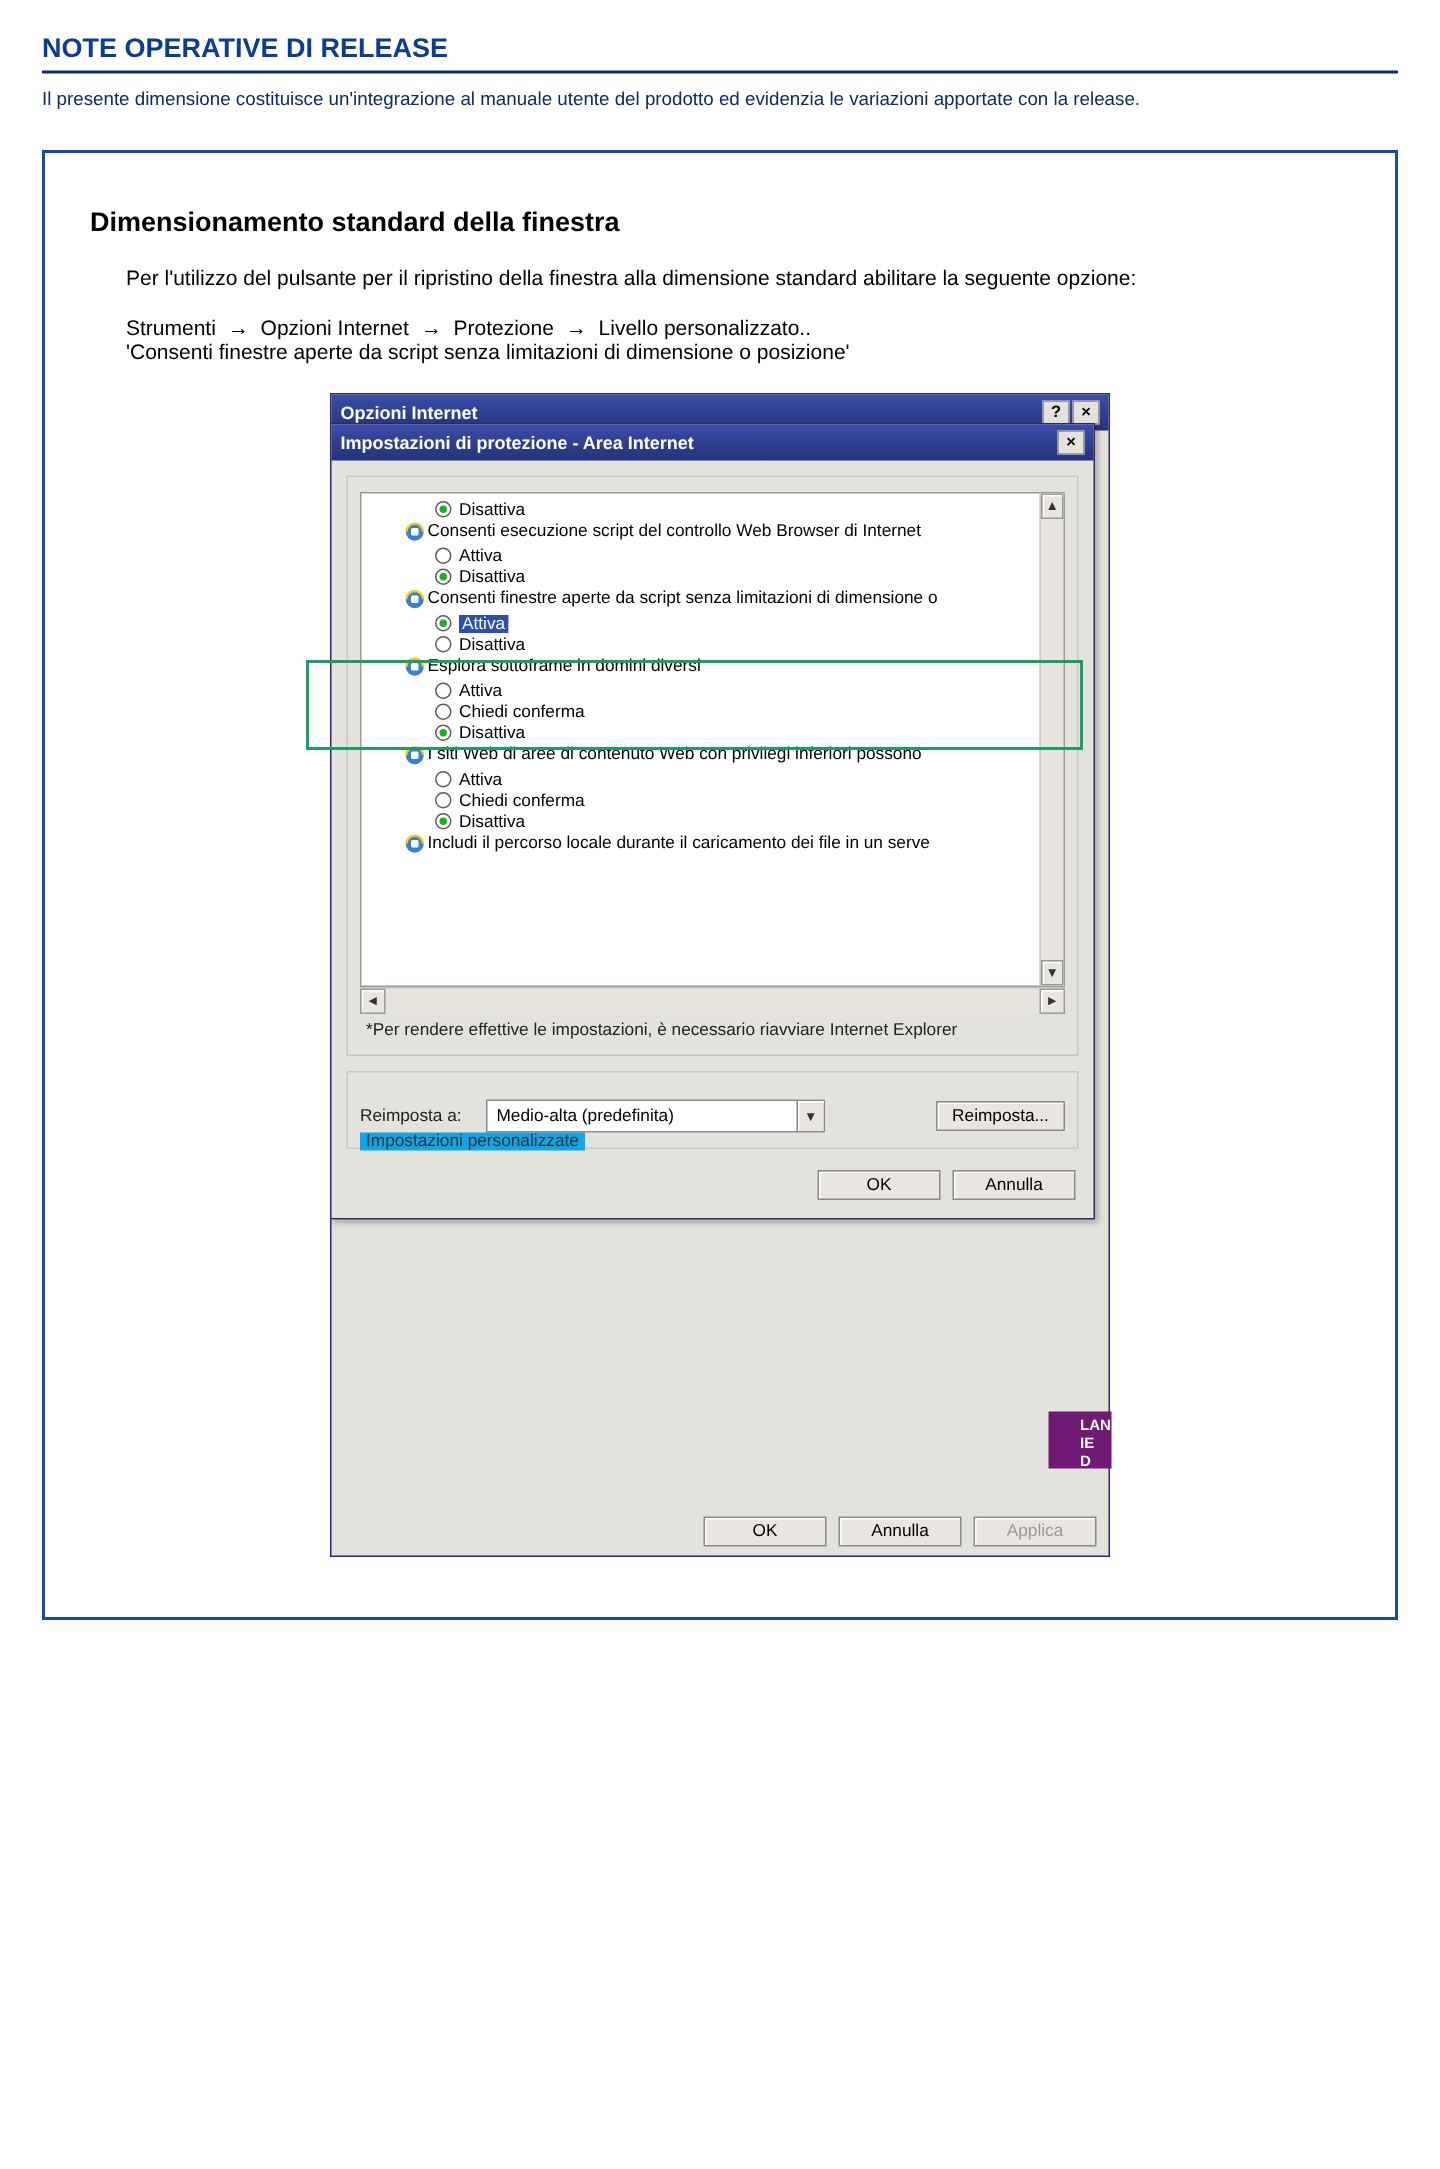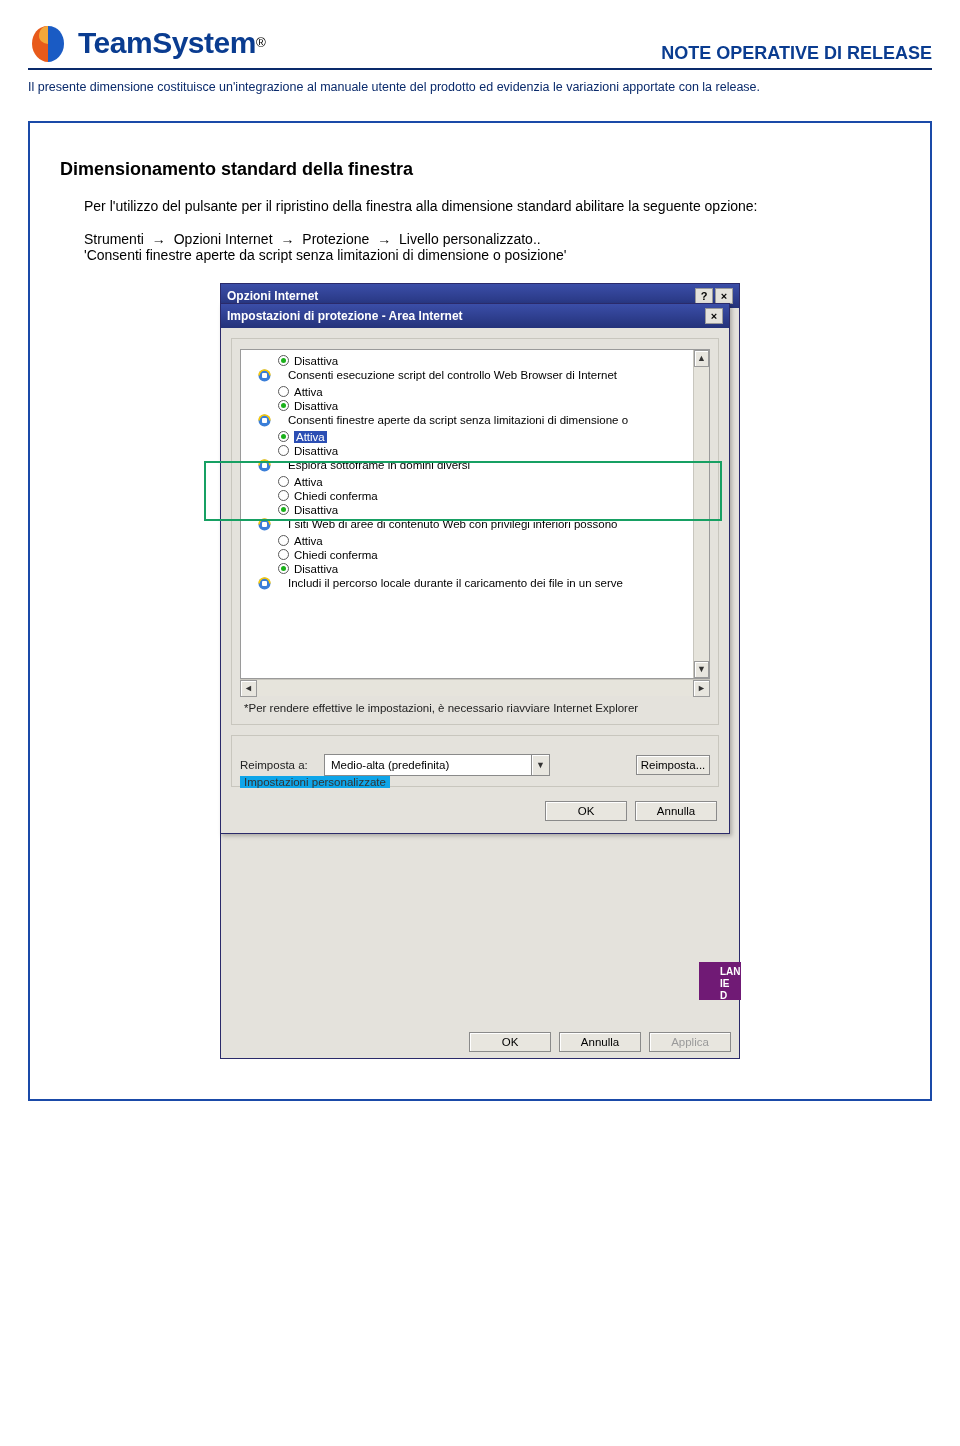--- a/index.html
+++ b/index.html
@@ -156,20 +156,21 @@
     color: #333;
     margin-top: 48px;
   }
   .listbox {
     background: #fff;
     border: 1px solid #9a9a9a;
     border-right: none;
     height: 330px;
     position: relative;
     display: flex;
+    padding-left: 12px;
   }
   .list-content {
     flex: 1;
     overflow: hidden;
     padding: 4px 2px 0 2px;
     font-size: 11.5px;
     color: #000;
   }
   .scrollbar-v {
     width: 17px;
@@ -199,21 +200,21 @@
     border: 1px solid #9a9a9a;
     background: #e8e6df;
     display: flex; align-items: center; justify-content: center;
     font-size: 9px; color: #333;
     box-shadow: inset 1px 1px 0 #fff;
   }
   .li-group { margin-bottom: 2px; }
   .li-group .group-label {
     display: flex;
     align-items: center;
-    gap: 16px;
+    gap: 1px;
     padding-left: 14px;
     white-space: nowrap;
   }
   .li-opt {
     display: flex;
     align-items: center;
     gap: 5px;
     padding: 1px 0 1px 35px;
     white-space: nowrap;
   }
@@ -294,30 +295,20 @@
     gap: 8px;
     padding: 4px 12px 12px 0;
   }
 </style>
 </head>
 <body>
 
 <div class="page">
 
   <div class="header-row">
-    <div class="logo-wrap">
-      <svg width="40" height="42" viewBox="0 0 40 42">
-        <path d="M20 4 C10 4 4 12 4 22 C4 32 12 40 20 40 L20 22 Z" fill="#e85a1a"></path>
-        <path d="M20 4 C30 4 36 12 36 22 C36 32 28 40 20 40 L20 22 Z" fill="#1a5bc4"></path>
-        <path d="M20 4 C15 4 11 8 11 14 C11 18 14 21 20 22 Z" fill="#f4a83a"></path>
-      </svg>
-      <div>
-        <span class="brand">TeamSystem</span><sup>®</sup>
-      </div>
-    </div>
     <div class="header-title">NOTE OPERATIVE DI RELEASE</div>
   </div>
 
   <div class="intro">Il presente dimensione costituisce un'integrazione al manuale utente del prodotto ed evidenzia le variazioni apportate con la release.</div>
 
   <div class="main-frame">
     <div class="sec-title">Dimensionamento standard della finestra</div>
     <div class="body-text">Per l'utilizzo del pulsante per il ripristino della finestra alla dimensione standard abilitare la seguente opzione:</div>
     <div class="path-text">
       <span>Strumenti</span>
@@ -489,21 +480,21 @@
 
         <div class="fieldset">
           <span class="legend">Impostazioni personalizzate</span>
           <div class="custom-row">
             <span class="clabel">Reimposta a:</span>
             <div class="combo">
               <span>Medio-alta (predefinita)</span>
               <div class="cbtn">▼</div>
             </div>
             <div style="flex:1"></div>
-            <div class="win-btn" style="width:74px">Reimposta...</div>
+            <div class="win-btn" style="width:86px">Reimposta...</div>
           </div>
         </div>
 
         <div class="dlg-buttons">
           <div class="win-btn">OK</div>
           <div class="win-btn">Annulla</div>
         </div>
       </div>
 
     </div>

